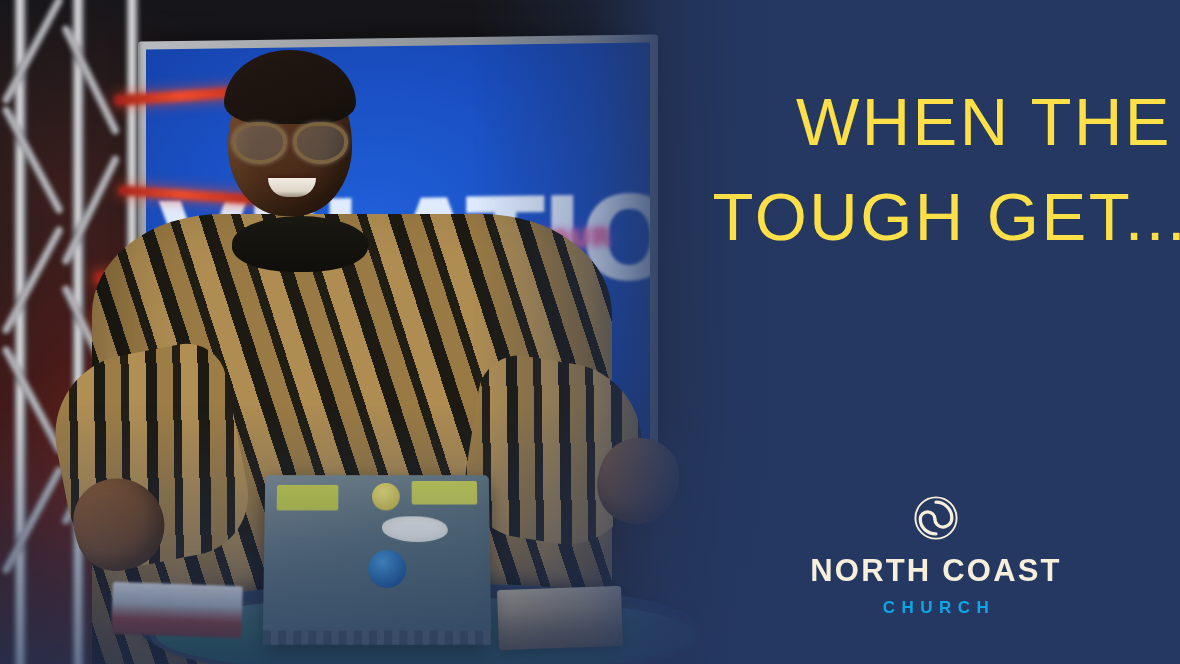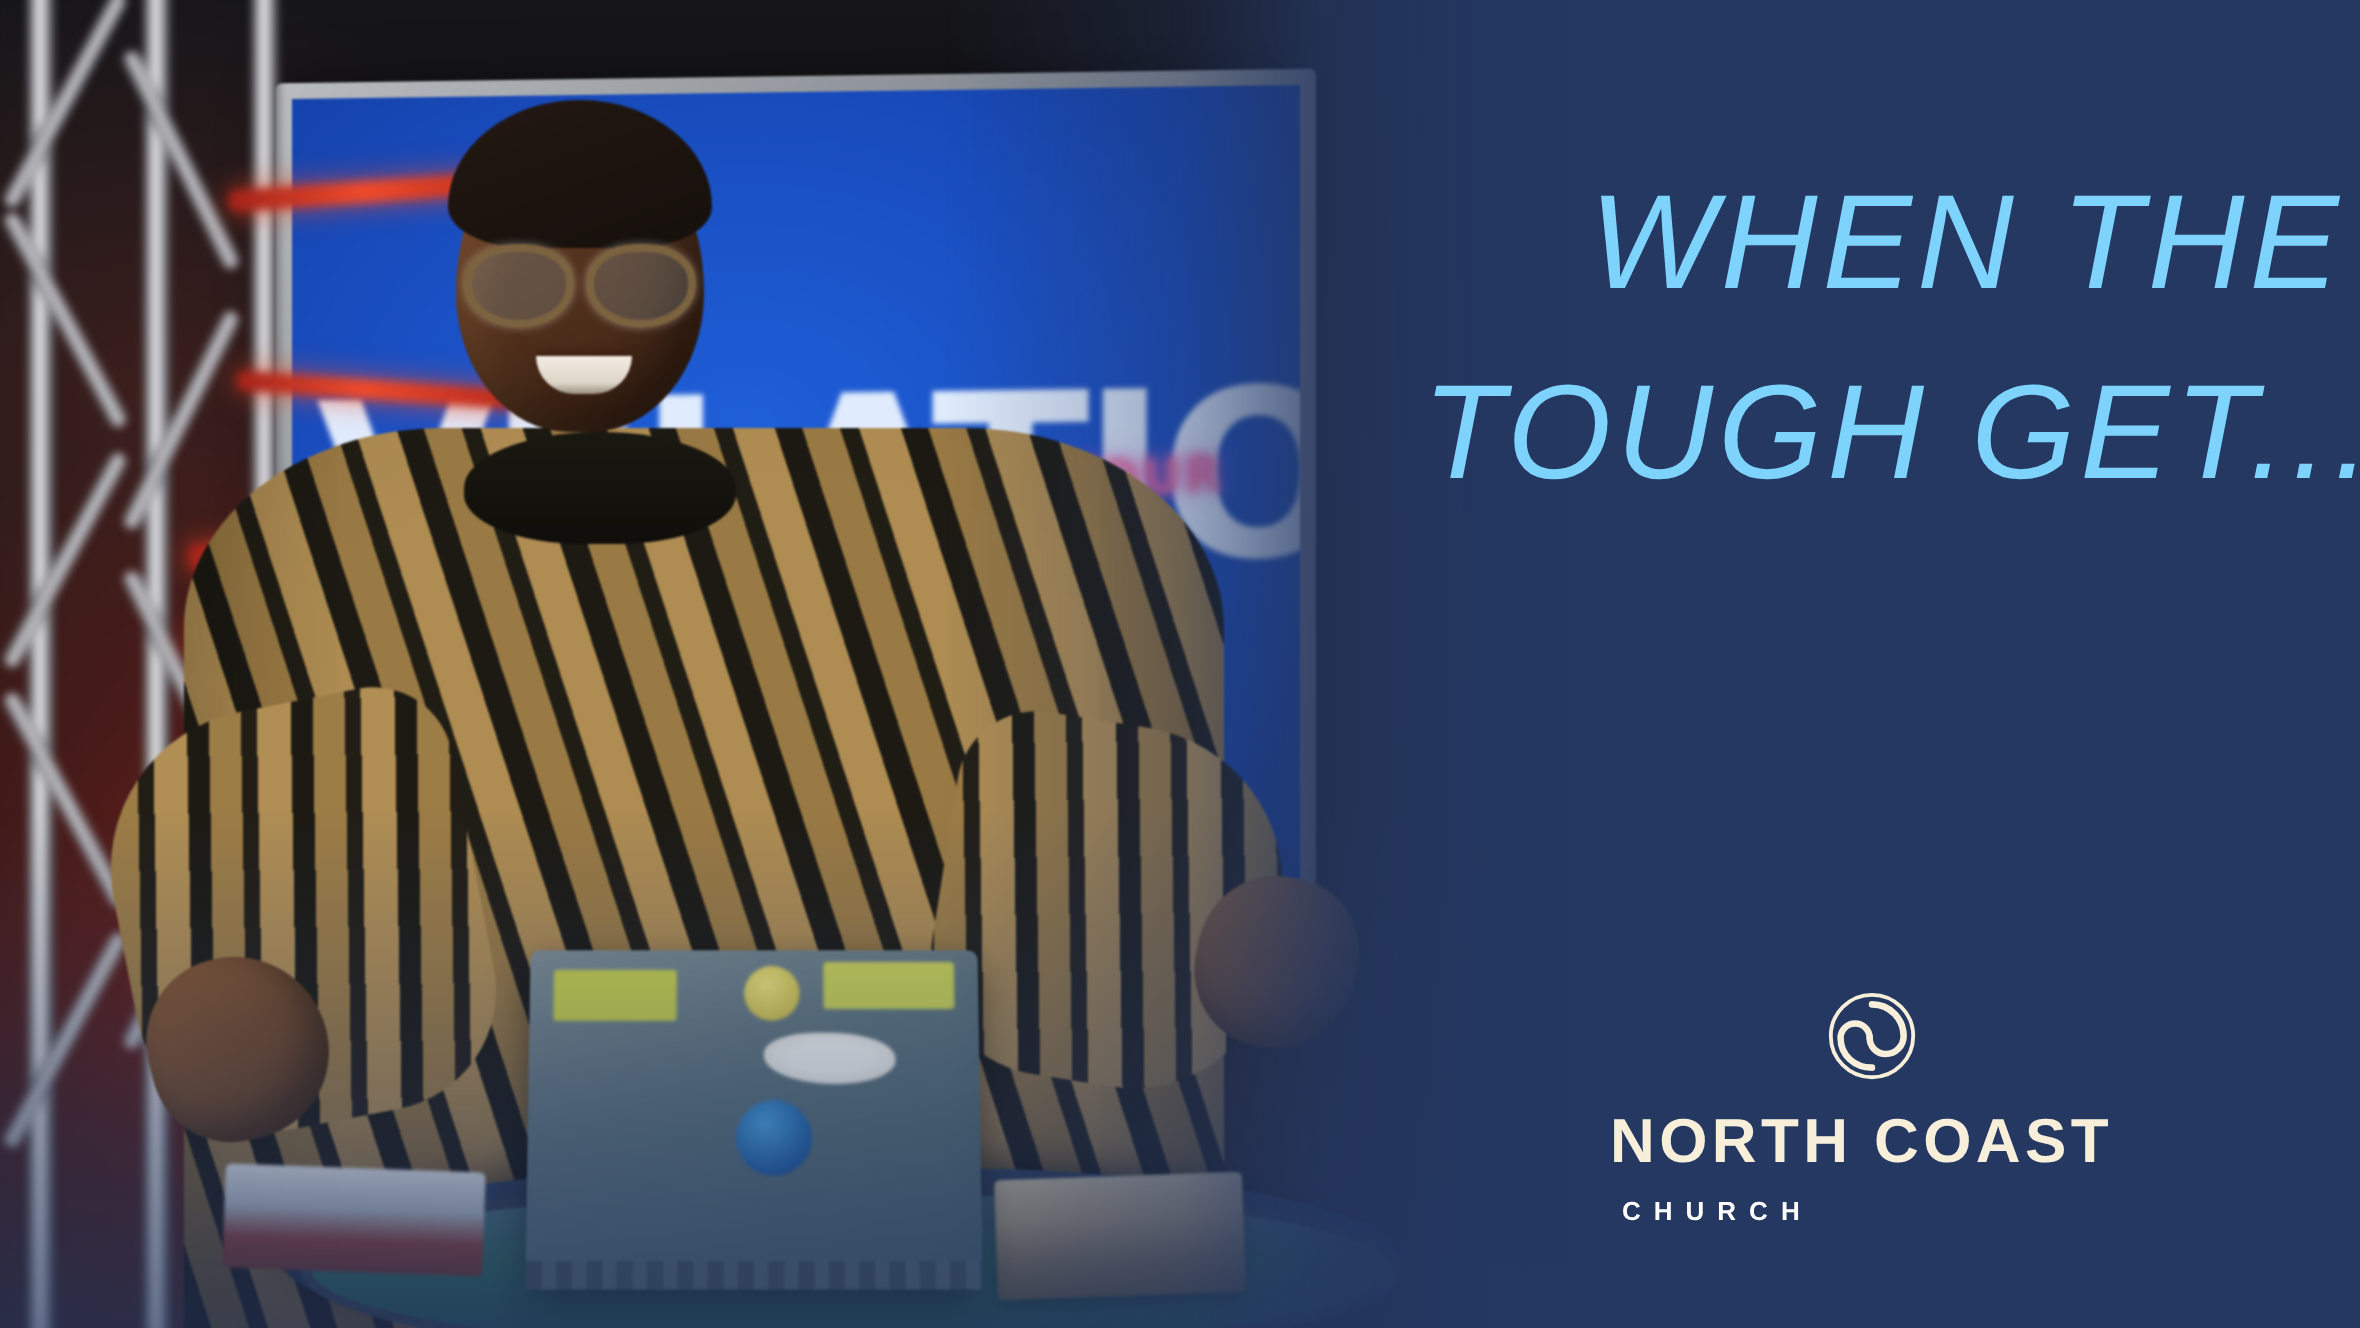--- a/index.html
+++ b/index.html
@@ -330,55 +330,54 @@
     text-align: right;
     padding-right: 8px;
     box-sizing: border-box;
   }
   .hl-line {
     font-family: "Liberation Sans", sans-serif;
     font-weight: 400;
     font-size: 67px;
     line-height: 95px;
     letter-spacing: 2.5px;
-    color: #7dd3fc;
+    color: #fde047;
     white-space: nowrap;
     text-transform: uppercase;
-    font-style: italic;
   }
   .hl-line.overflow { margin-right: -16px; }
 
   
   .logo {
     position: absolute;
     left: 805px;
     top: 495px;
     width: 262px;
-    text-align: left;
+    text-align: center;
   }
   .logo-mark {
     display: block;
     margin: 0 auto 14px auto;
     width: 46px; height: 46px;
   }
   .logo-name {
     font-family: "Liberation Sans", sans-serif;
     font-weight: 700;
     font-size: 31px;
     letter-spacing: 2.2px;
     color: #F7EFD9;
     line-height: 1;
   }
   .logo-sub {
     margin-top: 13px;
     font-family: "Liberation Sans", sans-serif;
     font-weight: 700;
-    font-size: 13px;
+    font-size: 17px;
     letter-spacing: 6.5px;
-    color: #ffffff;
+    color: #0ea5e9;
     line-height: 1;
     padding-left: 6px;
   }
 </style>
 </head>
 <body>
 
 <div id="stage">
 
   <div class="photo">

